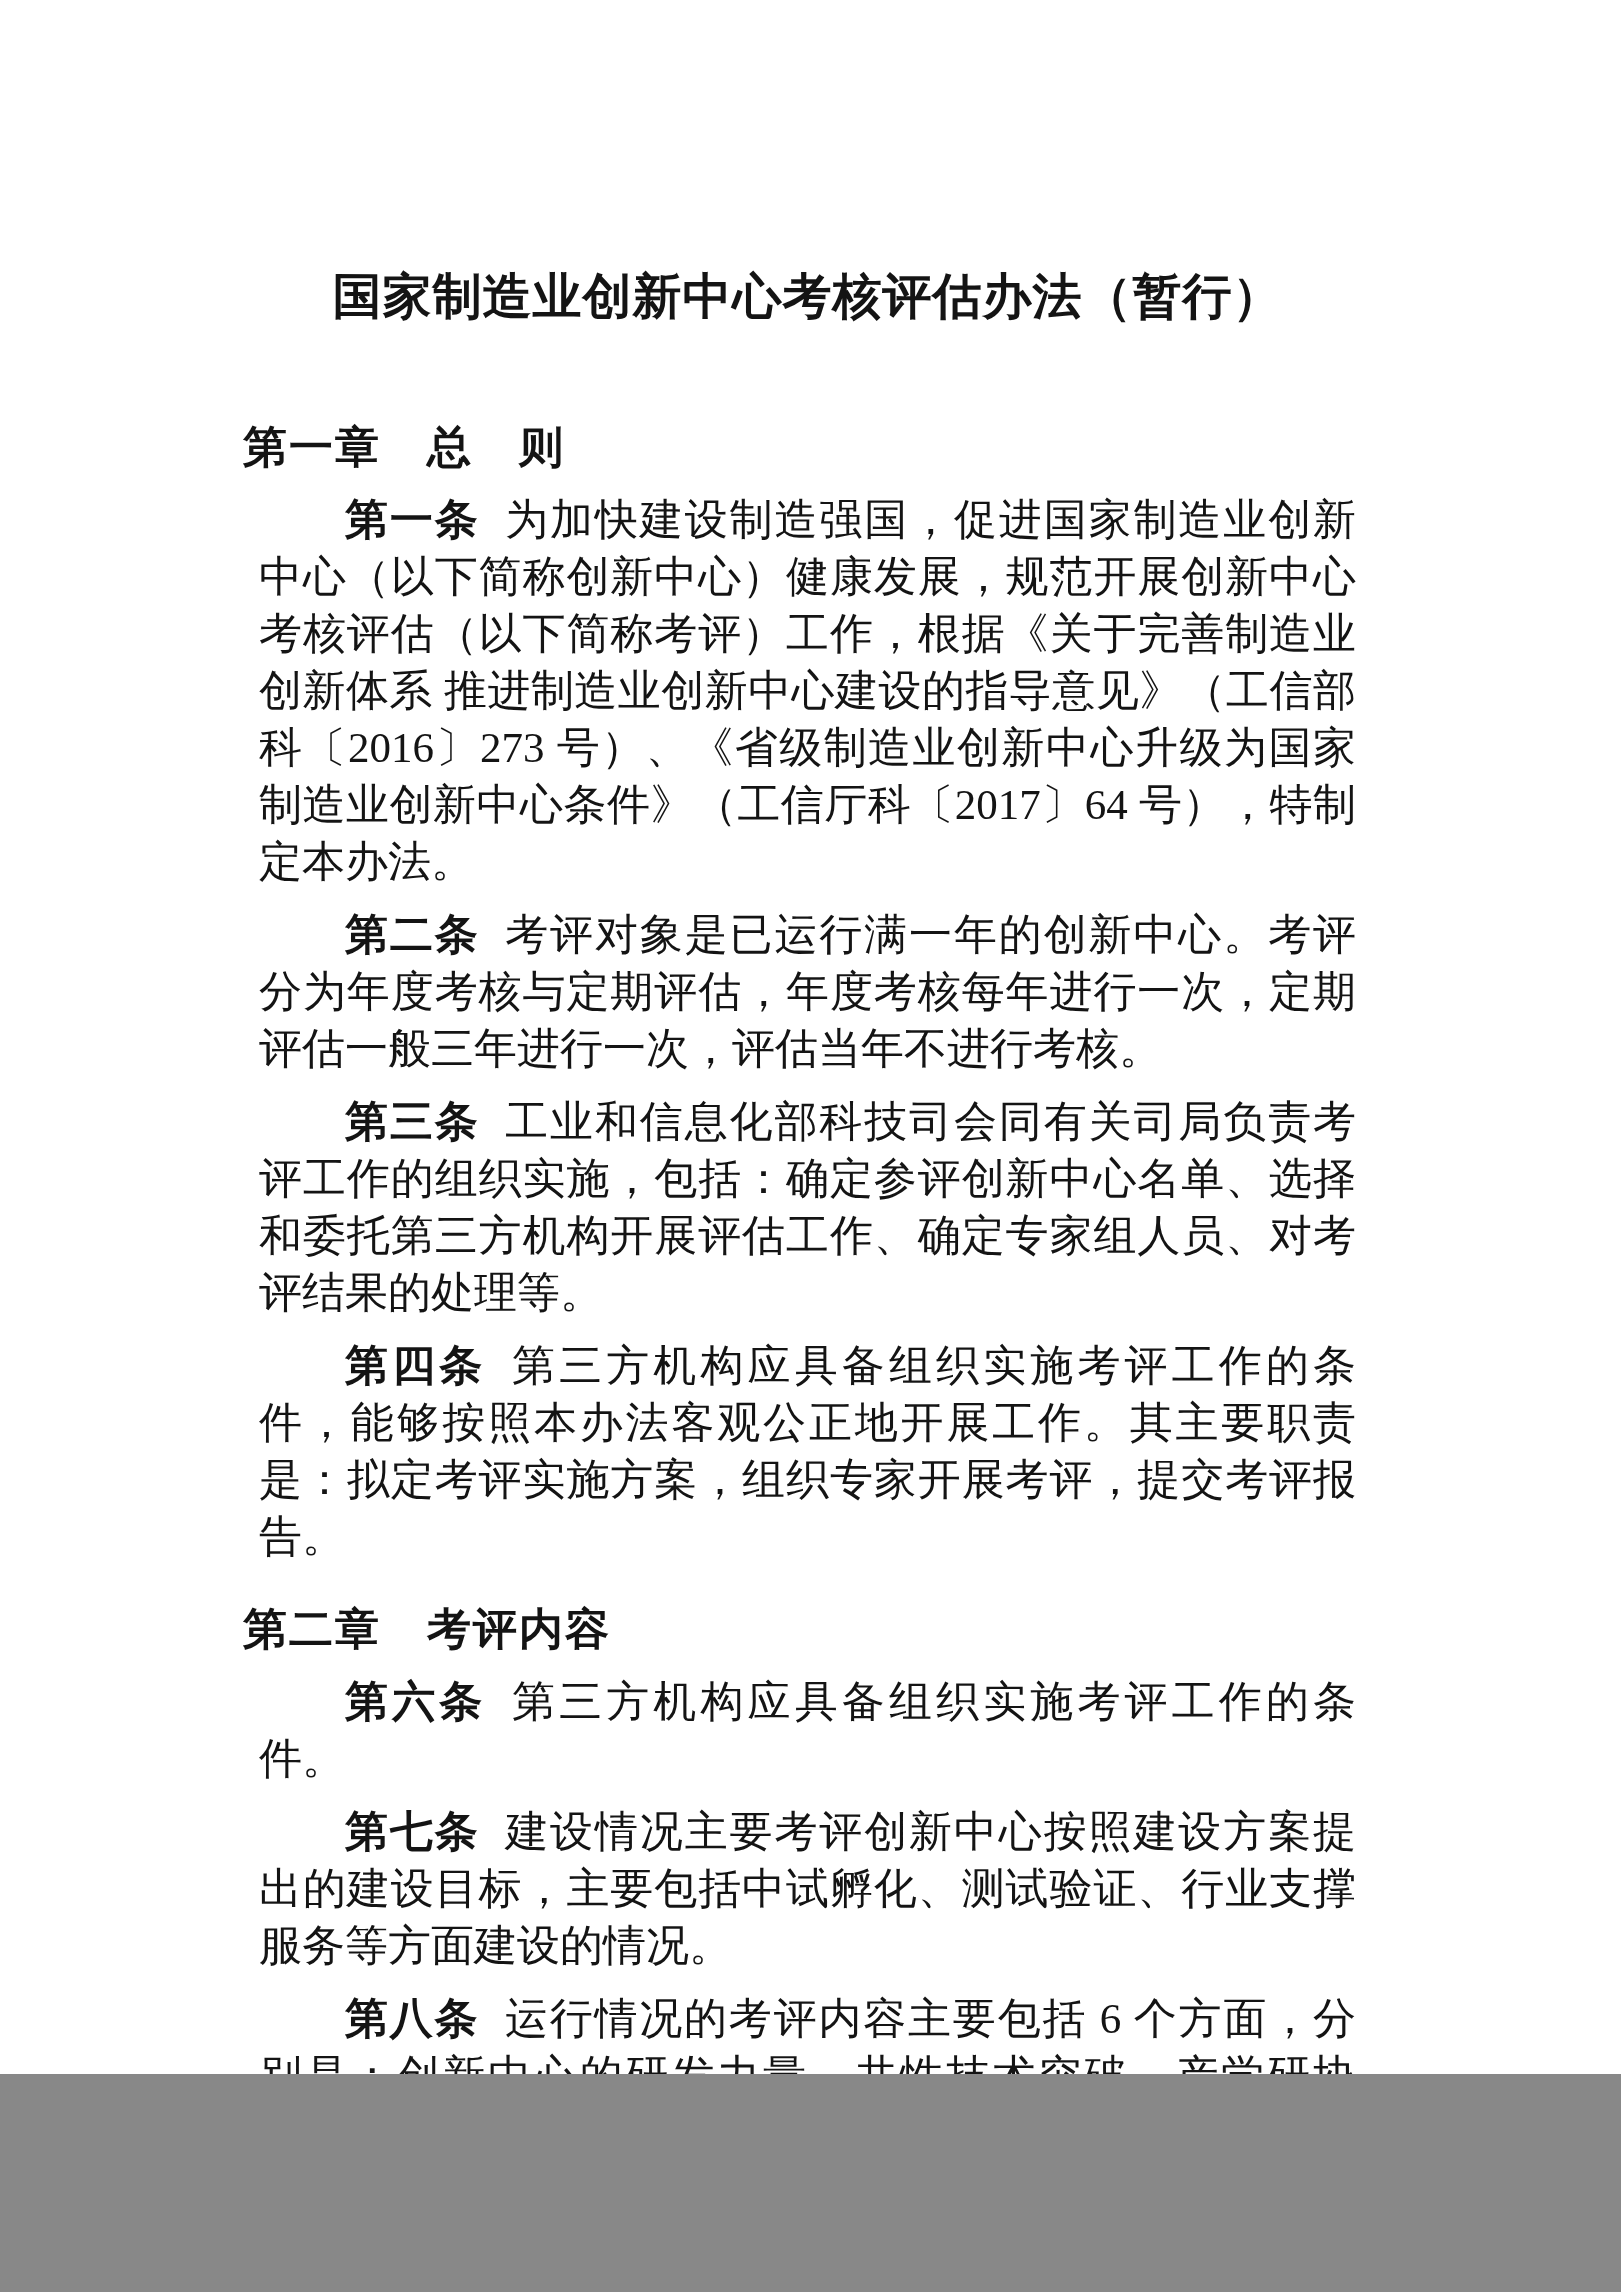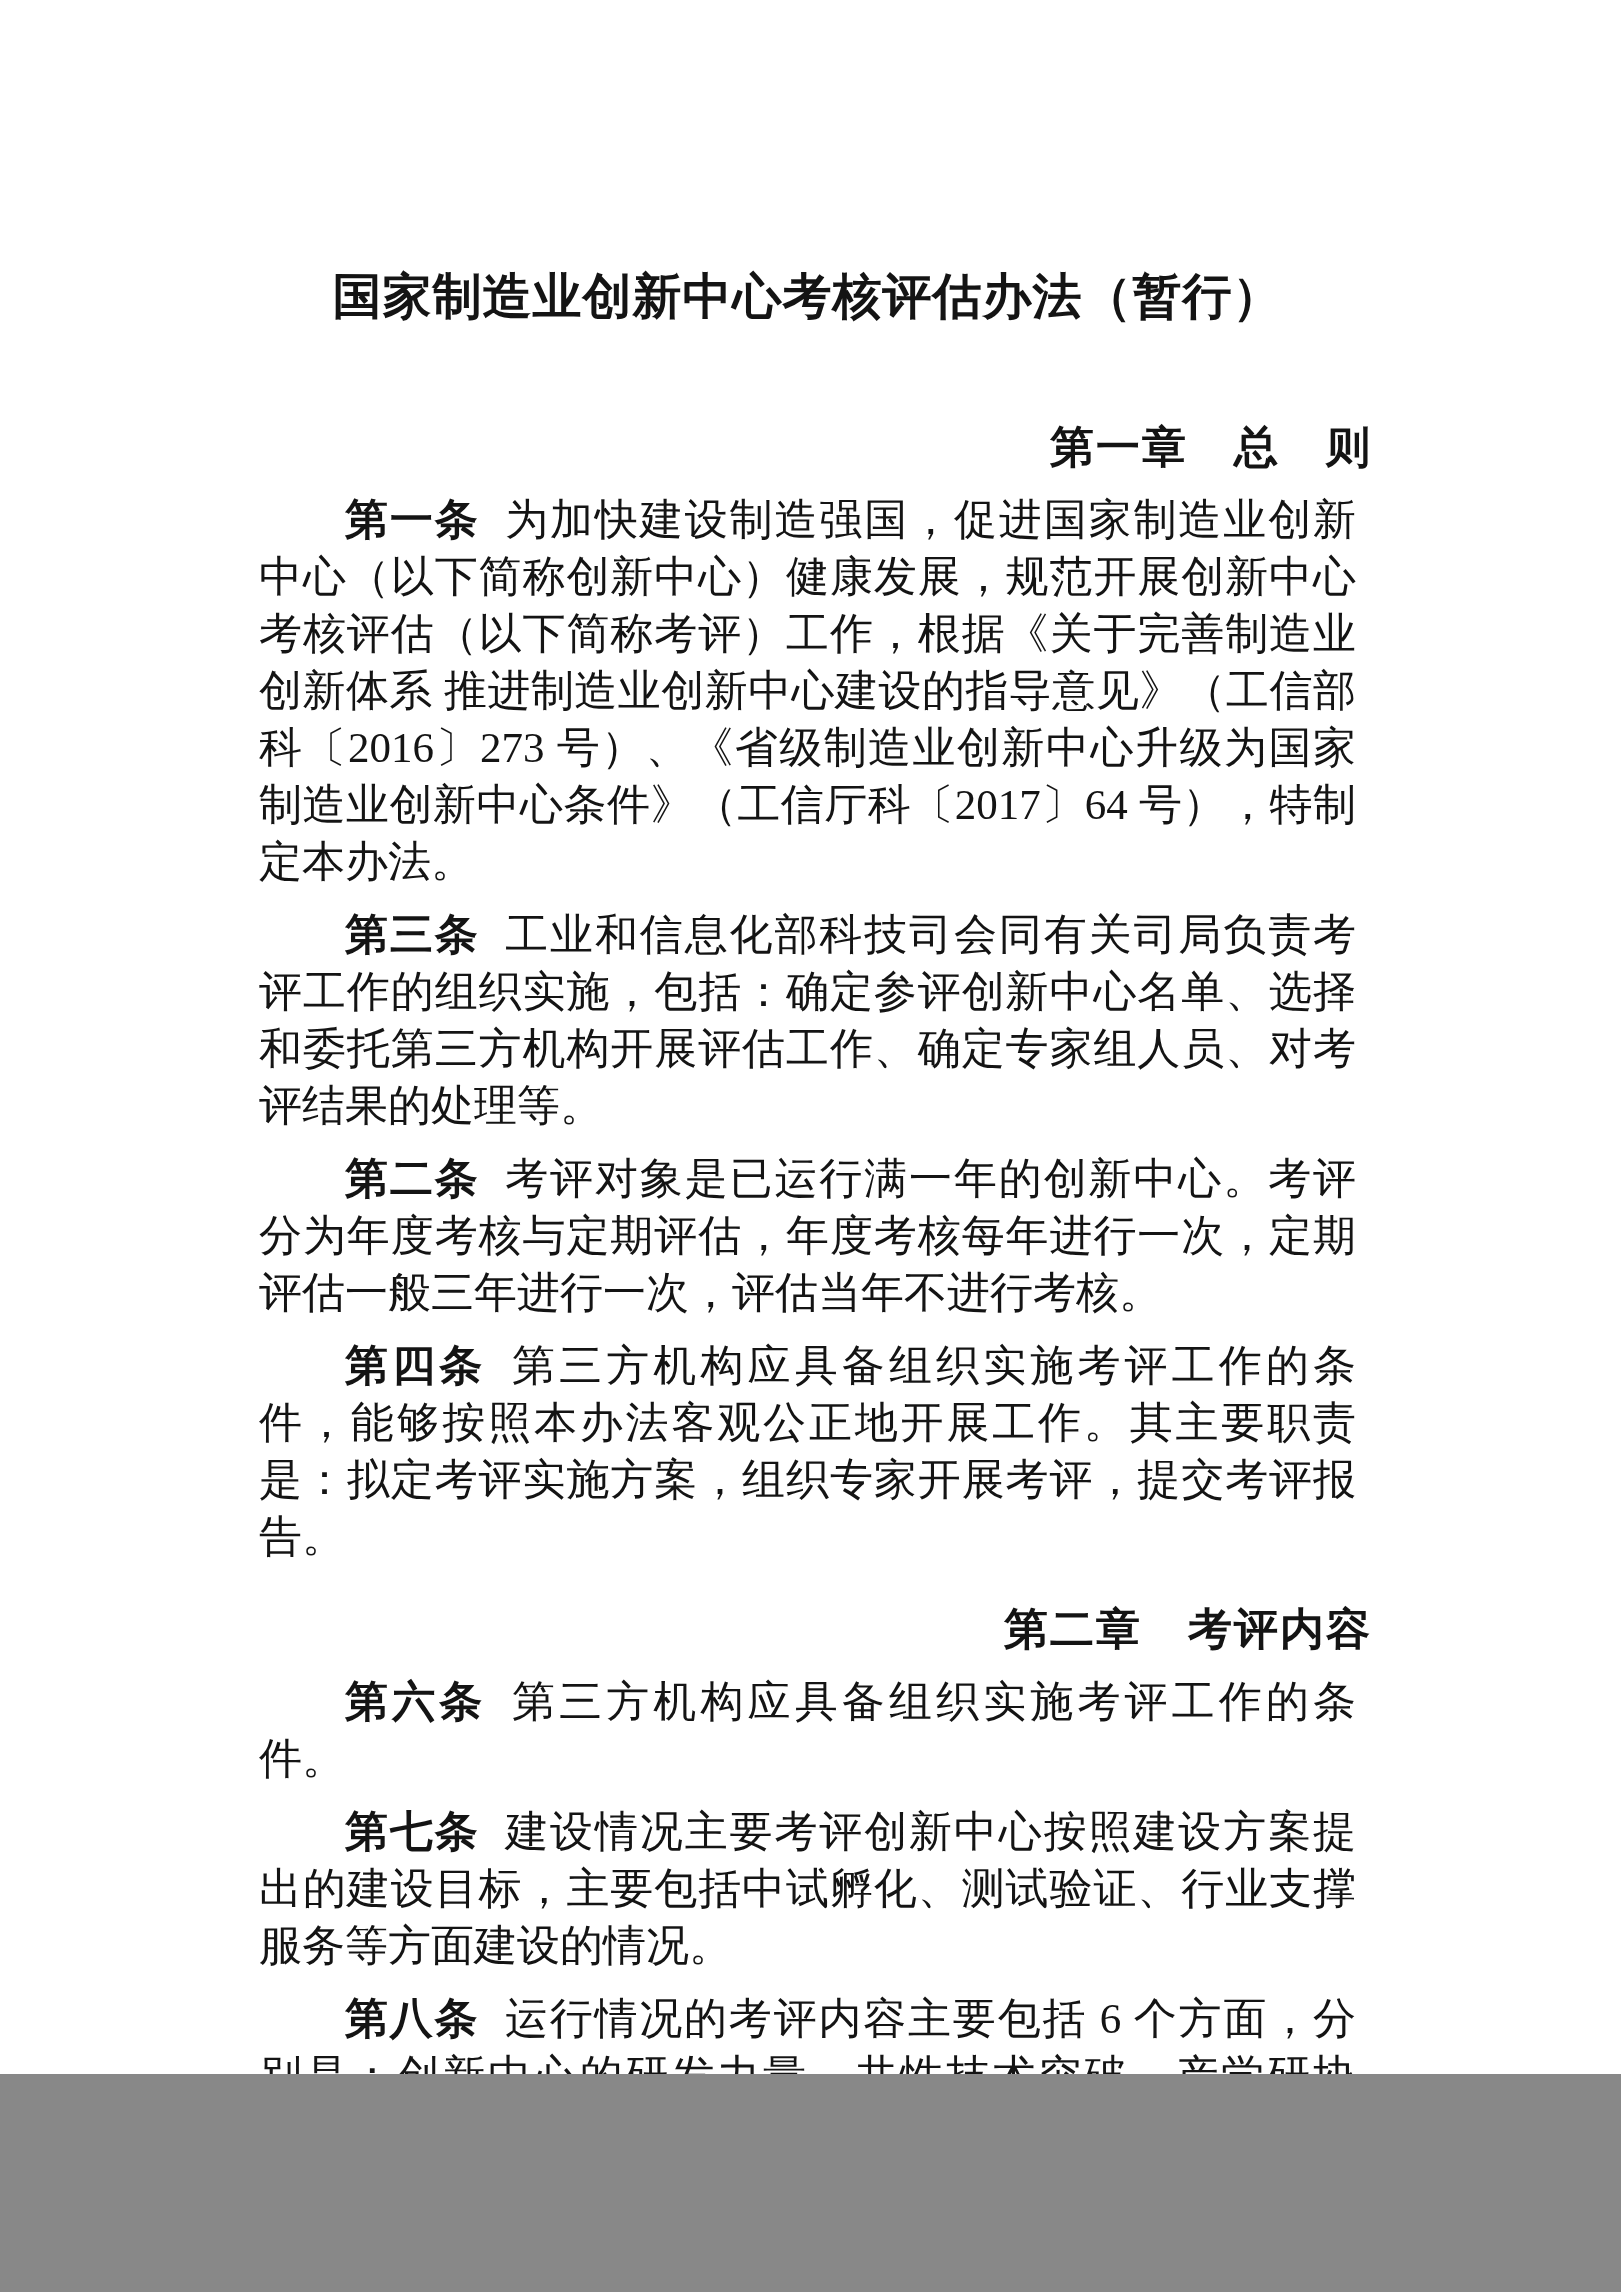--- a/index.html
+++ b/index.html
@@ -28,21 +28,21 @@
     font-weight: bold;
     text-align: center;
     letter-spacing: 1px;
     white-space: nowrap;
   }
   .chapter-heading {
     margin: 35px 0 0 0;
     font-size: 44px;
     line-height: 57px;
     font-weight: bold;
-    text-align: right;
+    text-align: left;
     font-family: "Liberation Sans", "DejaVu Sans", sans-serif;
     letter-spacing: 2px;
     white-space: nowrap;
   }
   #doc-body .chapter-heading:first-child {
     margin-top: 92px;
   }
   .article {
     margin: 16px;
     font-size: 43px;
@@ -70,22 +70,22 @@
 </style>
 </head>
 <body>
 
 <div class="page">
   <div class="content">
     <h1 class="doc-title">国家制造业创新中心考核评估办法（暂行）</h1>
     <div id="doc-body">
         <h2 class="chapter-heading">第一章　总　则</h2>
         <p class="article"><span class="article-label">第一条</span><span class="article-text">为加快建设制造强国，促进国家制造业创新中心（以下简称创新中心）健康发展，规范开展创新中心考核评估（以下简称考评）工作，根据《关于完善制造业创新体系 推进制造业创新中心建设的指导意见》（工信部科〔2016〕273 号）、《省级制造业创新中心升级为国家制造业创新中心条件》（工信厅科〔2017〕64 号），特制定本办法。</span></p>
+        <p class="article"><span class="article-label">第二条</span><span class="article-text">考评对象是已运行满一年的创新中心。考评分为年度考核与定期评估，年度考核每年进行一次，定期评估一般三年进行一次，评估当年不进行考核。</span></p>
         <p class="article"><span class="article-label">第三条</span><span class="article-text">工业和信息化部科技司会同有关司局负责考评工作的组织实施，包括：确定参评创新中心名单、选择和委托第三方机构开展评估工作、确定专家组人员、对考评结果的处理等。</span></p>
-        <p class="article"><span class="article-label">第二条</span><span class="article-text">考评对象是已运行满一年的创新中心。考评分为年度考核与定期评估，年度考核每年进行一次，定期评估一般三年进行一次，评估当年不进行考核。</span></p>
         <p class="article"><span class="article-label">第四条</span><span class="article-text">第三方机构应具备组织实施考评工作的条件，能够按照本办法客观公正地开展工作。其主要职责是：拟定考评实施方案，组织专家开展考评，提交考评报告。</span></p>
         <h2 class="chapter-heading">第二章　考评内容</h2>
         <p class="article"><span class="article-label">第六条</span><span class="article-text">第三方机构应具备组织实施考评工作的条件。</span></p>
         <p class="article"><span class="article-label">第七条</span><span class="article-text">建设情况主要考评创新中心按照建设方案提出的建设目标，主要包括中试孵化、测试验证、行业支撑服务等方面建设的情况。</span></p>
         <p class="article"><span class="article-label">第八条</span><span class="article-text">运行情况的考评内容主要包括 6 个方面，分别是：创新中心的研发力量、共性技术突破、产学研协同、突出市场导向、成果转移转化和可持续发展能力的情况。</span></p>
         <p class="article"><span class="article-label">第九条</span><span class="article-text">创新资源重点考评创新中心研发队伍建设和研</span></p>
       </div>
   </div>
   <div class="page-number">1</div>
 </div>

